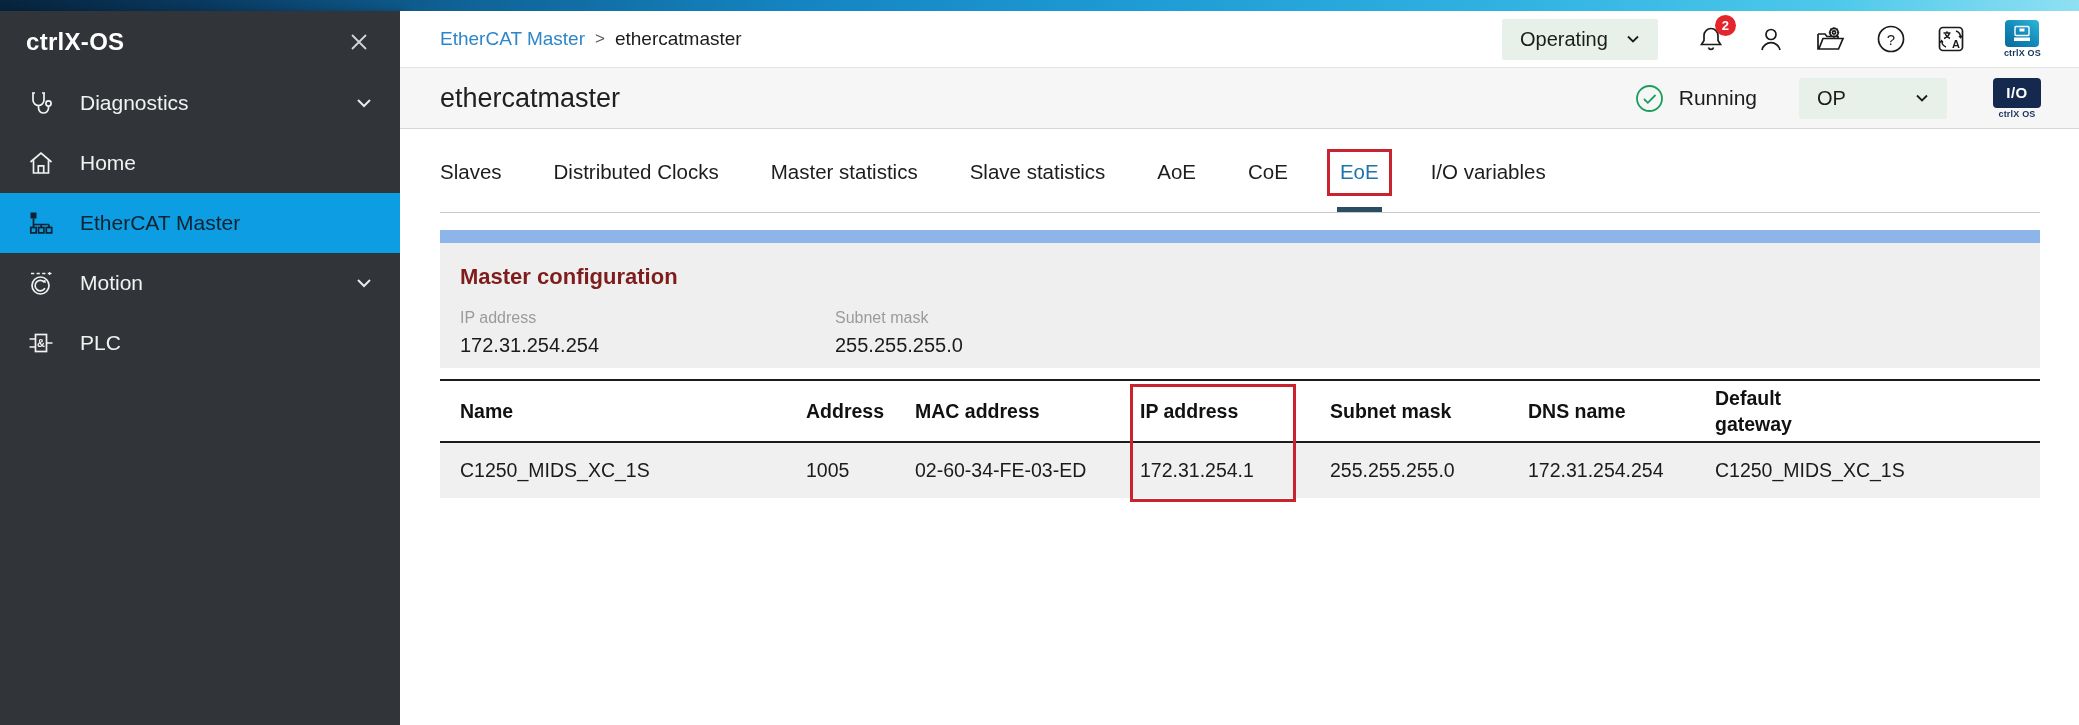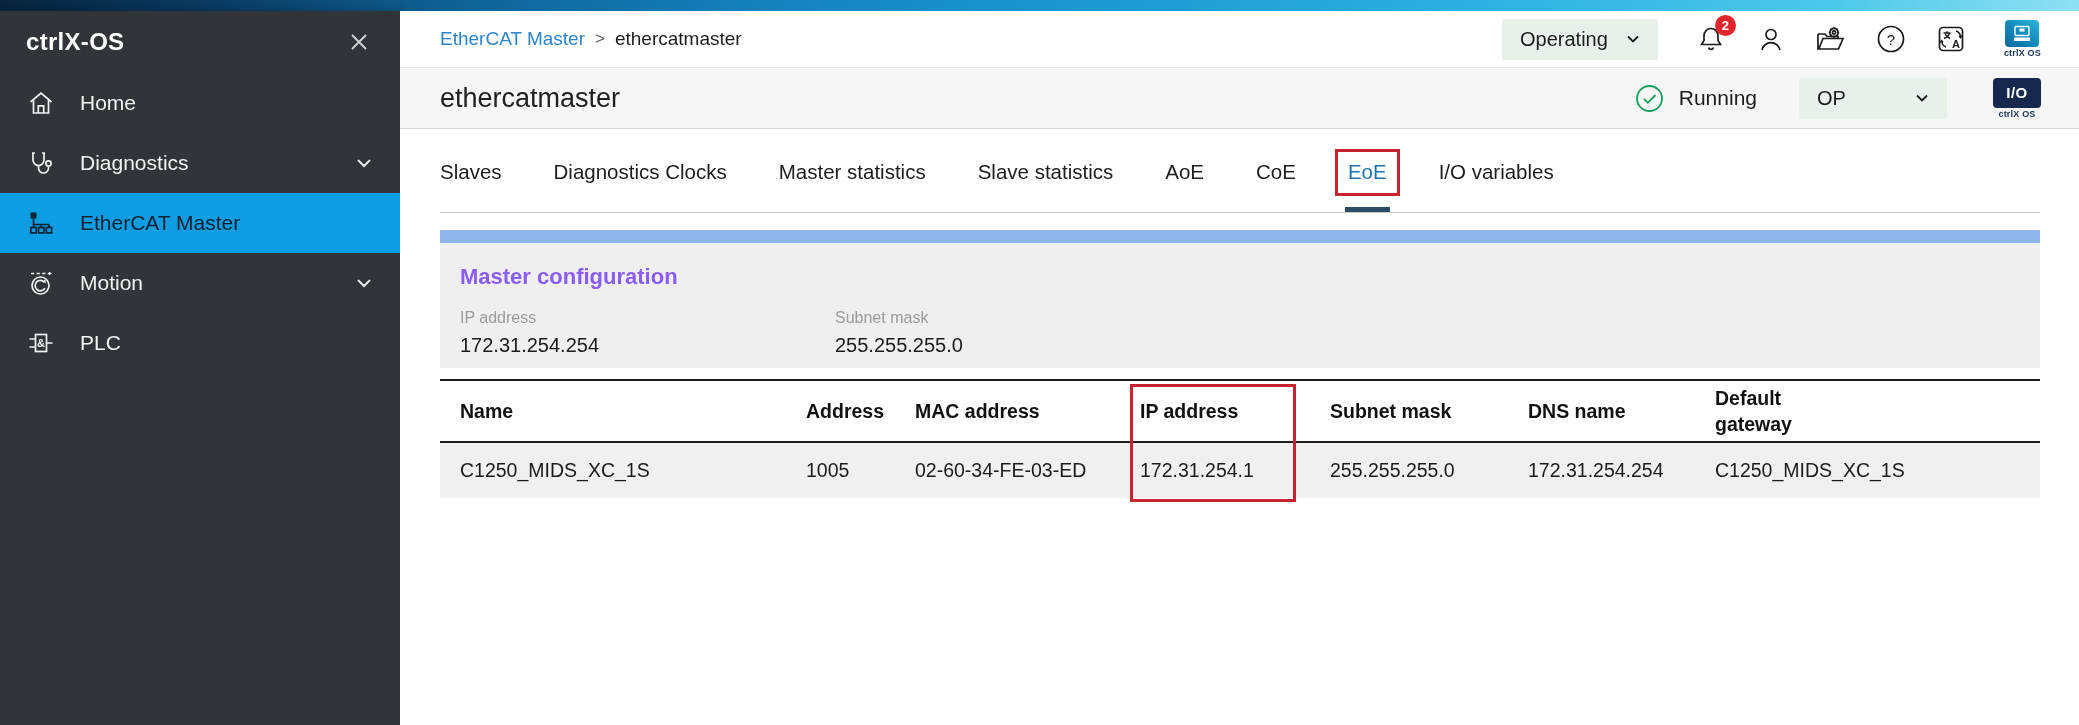--- a/index.html
+++ b/index.html
@@ -56,21 +56,21 @@
   .tabs-row{margin:0 39px 0 40px;padding:31px 0 0 0;height:52px;box-sizing:content-box;display:flex;gap:52px;border-bottom:1px solid #c9c9c9;position:relative;}
   .tab{font-size:20.5px;color:#1d1d1d;position:relative;white-space:nowrap;cursor:pointer;height:24px;}
   .tab.active{color:#1f73ad;}
   .tab .annot-box{position:absolute;left:-13px;right:-13px;top:-11px;bottom:-12px;border:3px solid #c8232f;pointer-events:none;}
   .tab .active-underline{position:absolute;left:-3px;right:-3px;top:47px;height:5px;background:#2b4d63;}
 
   .progress-bar{margin:17px 39px 0 40px;height:13px;background:#8eb5ea;}
 
   
   .config-panel{margin:0 39px 0 40px;background:#efeff0;padding:21px 20px 14px 20px;box-sizing:border-box;height:125px;}
-  .config-heading{font-size:22px;font-weight:bold;color:#8b5cf6;}
+  .config-heading{font-size:22px;font-weight:bold;color:#7f1d1d;}
   .config-fields{display:flex;margin-top:19px;}
   .cfg-field{width:375px;}
   .cfg-label{font-size:16px;color:#9b9b9b;}
   .cfg-value{font-size:20px;color:#1b1b1b;margin-top:7px;}
 
   
   .table-wrap{margin:11px 39px 0 40px;position:relative;width:1600px;}
   .t-grid{display:grid;grid-template-columns:366px 109px 225px 190px 198px 187px 325px;}
   .t-head{border-top:2px solid #1c1c1c;border-bottom:2px solid #1c1c1c;height:60px;align-items:center;}
   .t-head .cell{font-size:19.5px;font-weight:bold;color:#111;}
@@ -95,43 +95,43 @@
         <svg width="22" height="22" viewBox="0 0 22 22">
             <path d="M4 4 L18 18 M18 4 L4 18" stroke="#d6d6d6" stroke-width="1.8"></path>
           </svg>
       </span>
     </div>
     <div class="nav">
 
       <div class="nav-item">
         <span class="nav-ic">
           <svg width="28" height="28" viewBox="0 0 28 28">
-            <path d="M3.5 13 L14 4 L24.5 13"></path>
-              <path d="M6.5 11.3 V24 H21.5 V11.3"></path>
-              <path d="M11.3 24 V16.8 H16.7 V24"></path>
-          </svg>
-        </span>
-        <span>Home</span>
-      </div>
-
-      <div class="nav-item">
-        <span class="nav-ic">
-          <svg width="28" height="28" viewBox="0 0 28 28">
             <path d="M6 4 V11 a5.5 5.5 0 0 0 11 0 V4"></path>
               <path d="M5 4 h3 M15 4 h3"></path>
             <path d="M11.5 16.5 V19 a5 5 0 0 0 10 0 V17.5"></path>
               <circle cx="21.5" cy="14.5" r="2.6"></circle>
           </svg>
         </span>
         <span>Diagnostics</span>
         <span class="chev">
           <svg width="24" height="24" viewBox="0 0 24 24">
               <path d="M6 9 L12 15 L18 9"></path>
             </svg>
         </span>
+      </div>
+
+      <div class="nav-item">
+        <span class="nav-ic">
+          <svg width="28" height="28" viewBox="0 0 28 28">
+            <path d="M3.5 13 L14 4 L24.5 13"></path>
+              <path d="M6.5 11.3 V24 H21.5 V11.3"></path>
+              <path d="M11.3 24 V16.8 H16.7 V24"></path>
+          </svg>
+        </span>
+        <span>Home</span>
       </div>
 
       <div class="nav-item active">
         <span class="nav-ic">
           <svg width="28" height="28" viewBox="0 0 28 28">
             <rect x="3.5" y="3.5" width="6" height="6" fill="currentColor" stroke="none"></rect>
             <path d="M6.5 9.5 V15.5 M6.5 15.5 H22 M6.5 15.5 V18.5 M14.2 15.5 V18.5 M22 15.5 V18.5"></path>
             <rect x="3.8" y="18.5" width="5.4" height="5.4"></rect>
             <rect x="11.5" y="18.5" width="5.4" height="5.4"></rect>
             <rect x="19.3" y="18.5" width="5.4" height="5.4"></rect>
@@ -264,21 +264,21 @@
         </button>
         <span class="io-brand">
           <span class="io-sq">I/O</span>
           <span class="brand-cap">ctrlX OS</span>
         </span>
       </div>
     </div>
 
     <div class="tabs-row">
       <div class="tab">Slaves</div>
-      <div class="tab">Diagnostics Clocks</div>
+      <div class="tab">Distributed Clocks</div>
       <div class="tab">Master statistics</div>
       <div class="tab">Slave statistics</div>
       <div class="tab">AoE</div>
       <div class="tab">CoE</div>
       <div class="tab active">
         <span>EoE</span>
         <span class="annot-box"></span>
         <span class="active-underline"></span>
       </div>
       <div class="tab">I/O variables</div>

